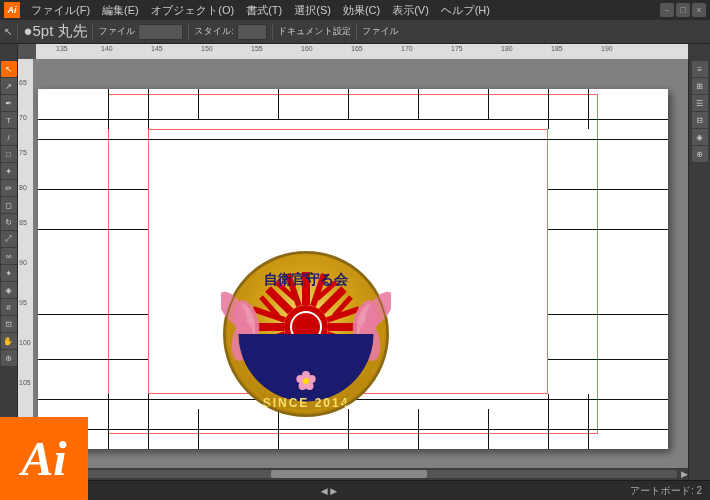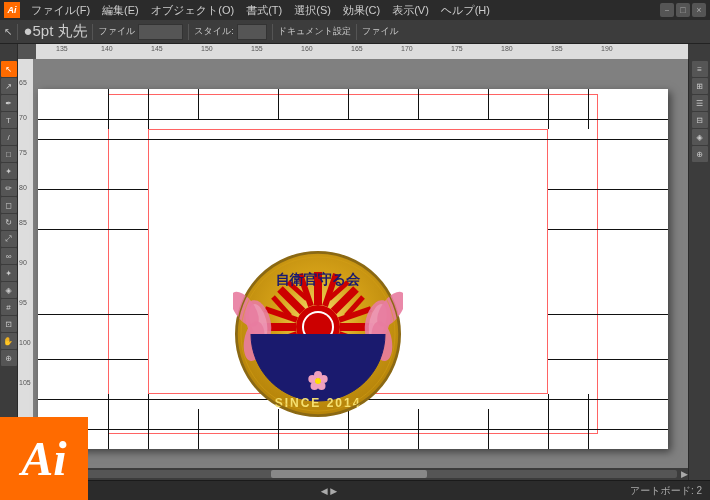--- a/index.html
+++ b/index.html
@@ -163,21 +163,21 @@
       font-style: italic;
       color: #000;
       z-index: 10;
       font-family: 'MS Mincho', 'Yu Mincho', serif;
     }
 
     
     .badge-container {
       position: absolute;
       top: 160px;
-      left: 195px;
+      left: 183px;
       width: 170px;
       height: 170px;
     }
 
     .badge-svg { width: 170px; height: 170px; }
   </style>
 </head>
 <body>
 
 <div class="menu-bar">

